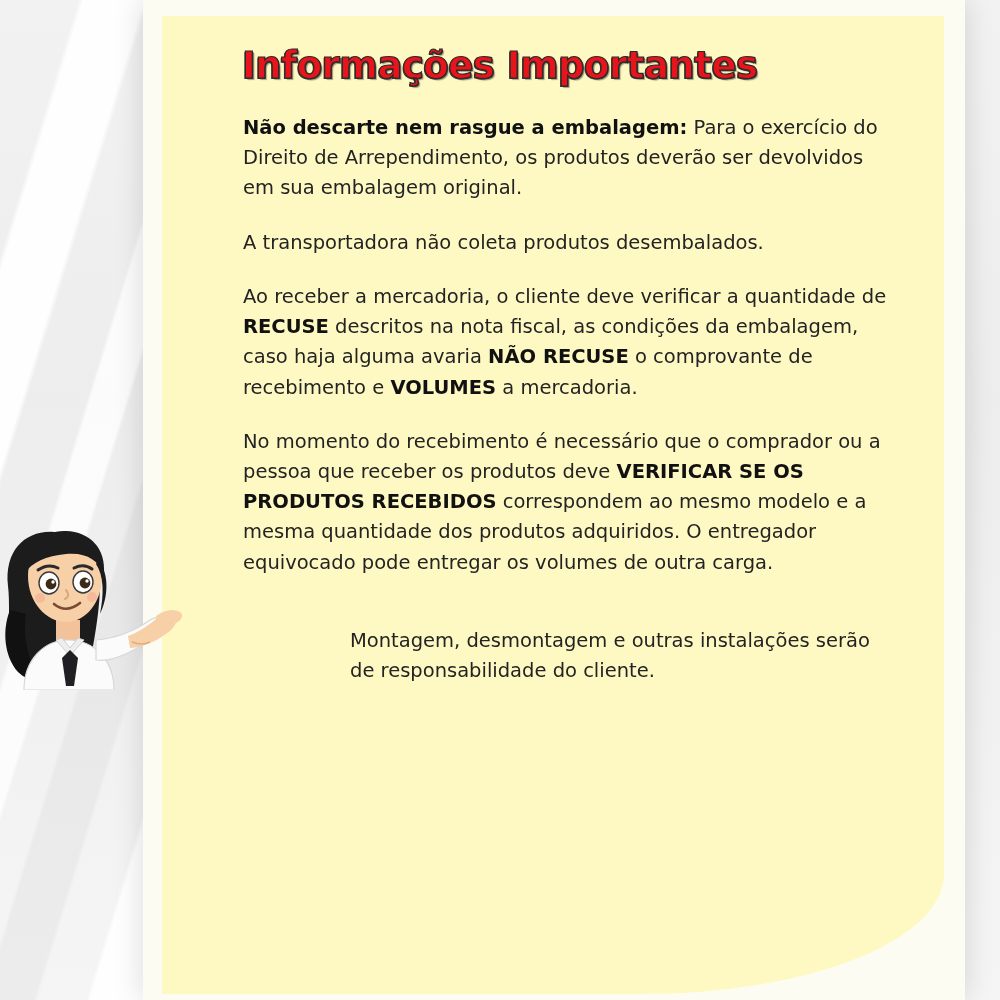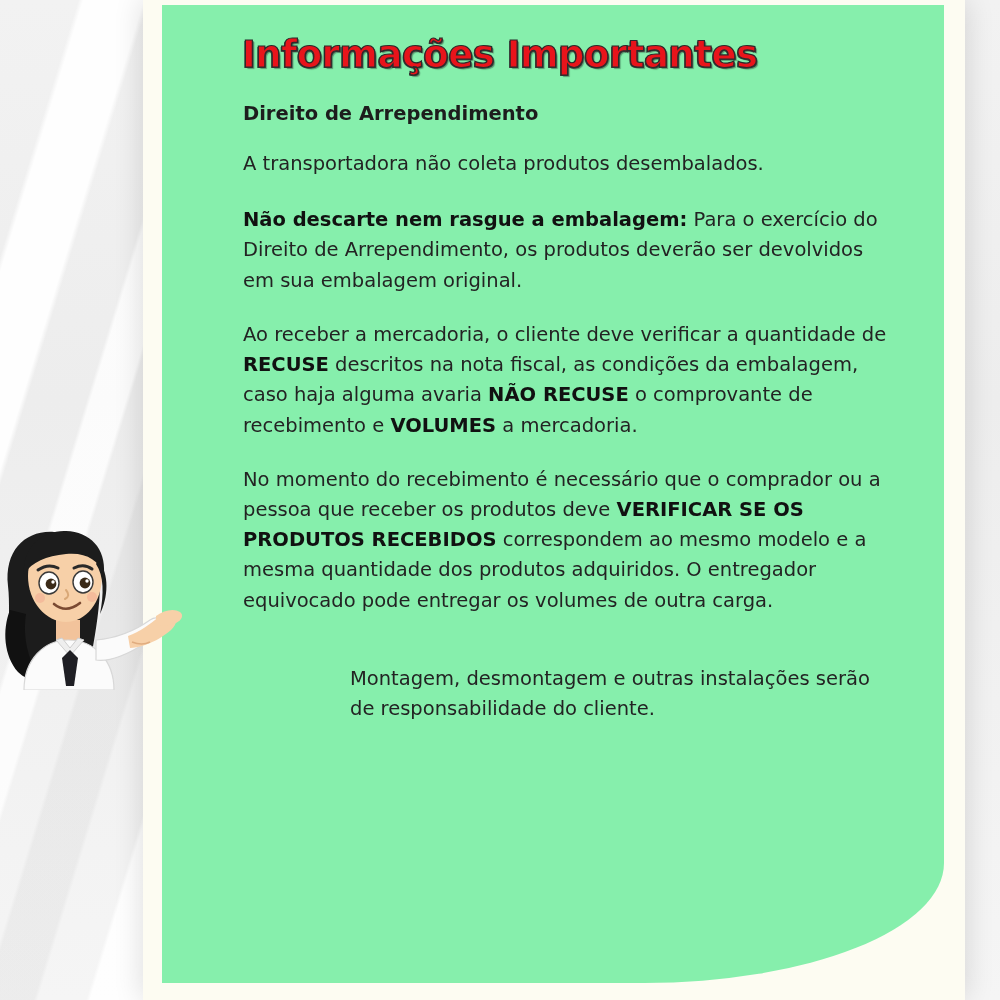--- a/index.html
+++ b/index.html
@@ -41,24 +41,24 @@
     width: 822px;
     height: 1000px;
     background: #fdfcf2;
     border-radius: 0 0 0 0;
     box-shadow: 0 0 28px rgba(0,0,0,0.14);
   }
   
   #page {
     position: absolute;
     left: 162px;
-    top: 5px;
+    top: 16px;
     width: 782px;
     height: 978px;
-    background: #86efac;
+    background: #fef9c3;
     border-bottom-right-radius: 300px 120px;
     overflow: hidden;
   }
   #page-inner {
     position: absolute;
     left: 0; top: 0; right: 0; bottom: 0;
     padding: 20px 44px 0 80px;
   }
 
   
@@ -112,25 +112,24 @@
 
 <div id="bg"></div>
 
 <div id="sheet"></div>
 
 <div id="page">
   <div id="page-inner">
 
     <h1 class="title">Informações Importantes</h1>
 
-    <div class="subtitle">Direito de Arrependimento</div>
 
     <div id="paragraphs">
+        <p class="para"><b>Não descarte nem rasgue a embalagem:</b><span> Para o exercício do Direito  de Arrependimento, os produtos deverão ser devolvidos em sua  embalagem original.</span></p>
         <p class="para tight"><span>A transportadora não coleta produtos  desembalados.</span></p>
-        <p class="para"><b>Não descarte nem rasgue a embalagem:</b><span> Para o exercício do Direito  de Arrependimento, os produtos deverão ser devolvidos em sua  embalagem original.</span></p>
         <p class="para tight"><span>Ao receber a mercadoria, o cliente deve verificar a quantidade de </span><b>RECUSE</b><span> descritos na nota fiscal, as condições da embalagem,  caso haja alguma avaria </span><b>NÃO RECUSE</b><span> o comprovante de recebimento  e </span><b>VOLUMES</b><span> a mercadoria.</span></p>
         <p class="para tight"><span>No momento do recebimento é necessário que o comprador ou a pessoa que receber os produtos deve </span><b>VERIFICAR SE OS PRODUTOS RECEBIDOS</b><span> correspondem ao mesmo modelo e a mesma quantidade dos produtos adquiridos. O entregador equivocado pode entregar os volumes de outra carga.</span></p>
       </div>
 
     <div class="closing">Montagem, desmontagem e outras instalações serão de responsabilidade do cliente.</div>
   </div>
 </div>
 
 <div id="mascot">
   <svg viewBox="0 0 200 200" width="200" height="200" aria-hidden="true">

